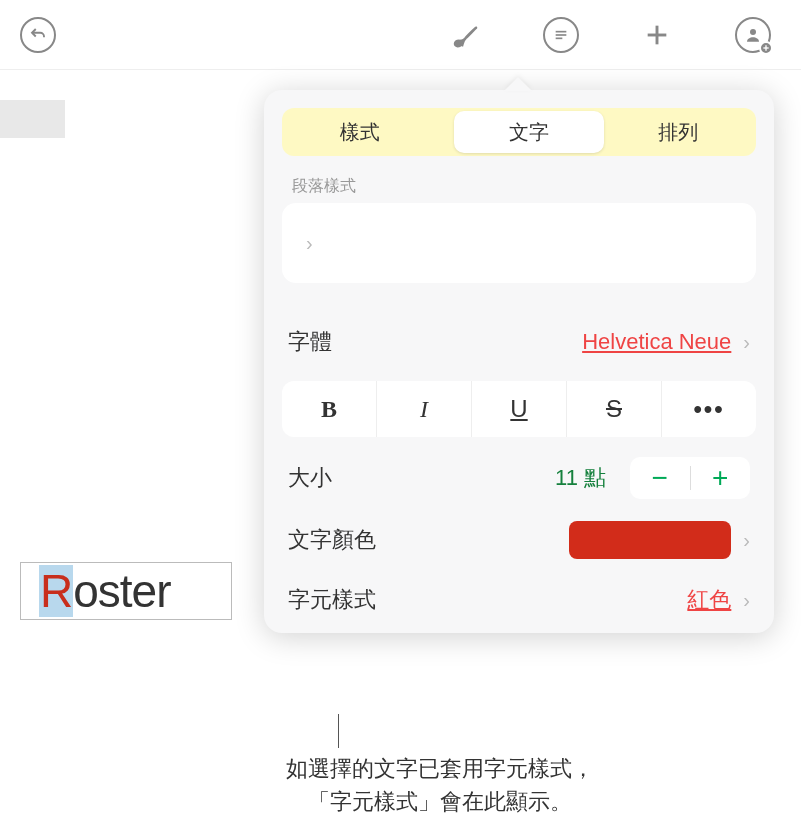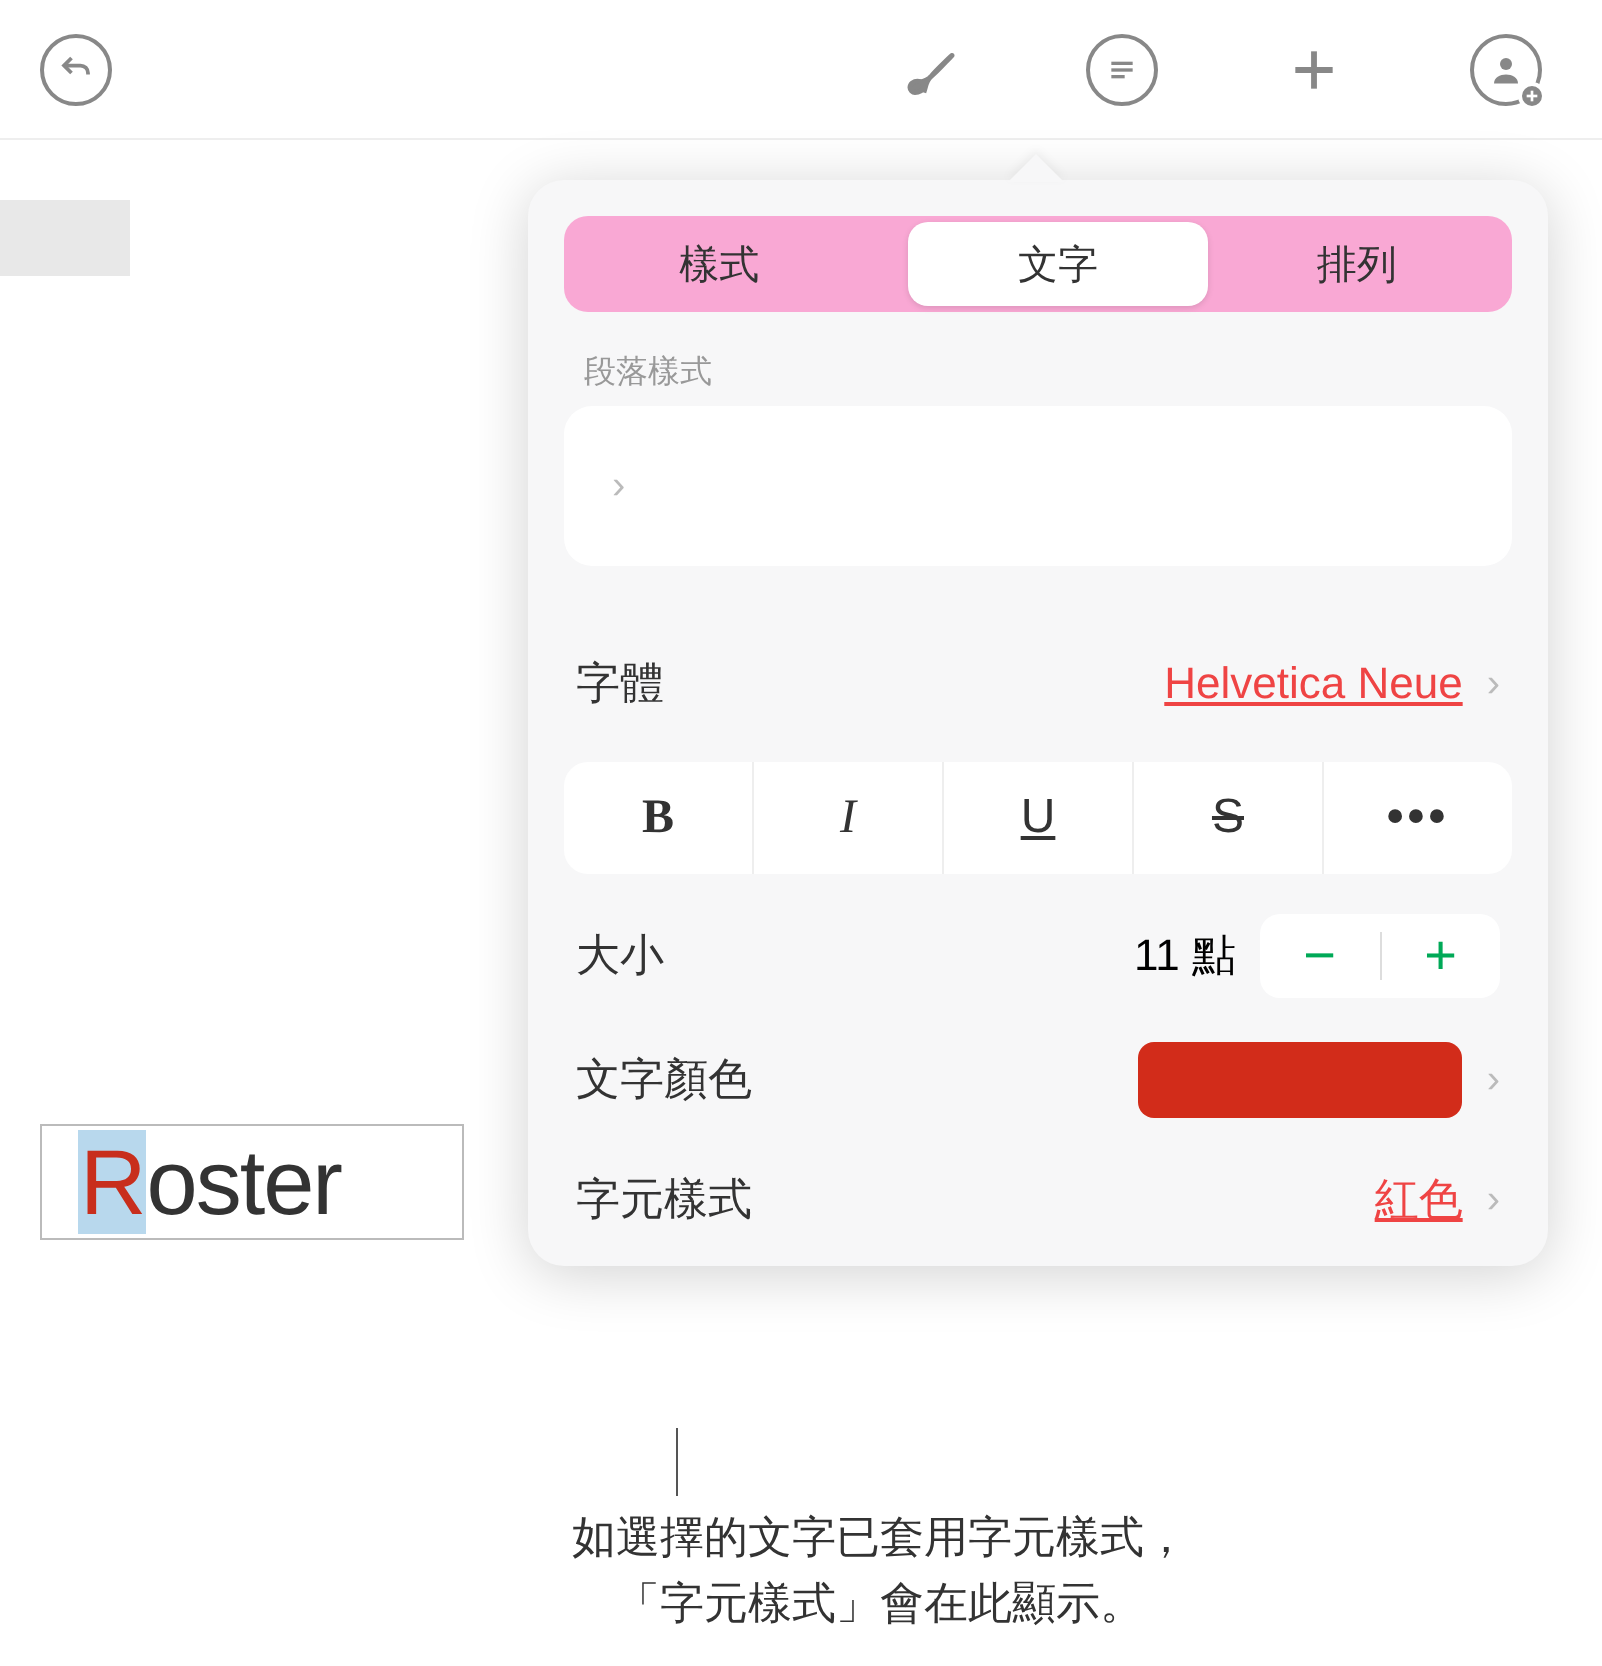--- a/index.html
+++ b/index.html
@@ -85,21 +85,21 @@
       left: 240px;
       width: 0; height: 0;
       border-left: 14px solid transparent;
       border-right: 14px solid transparent;
       border-bottom: 14px solid #f7f7f8;
       filter: drop-shadow(0 -2px 2px rgba(0,0,0,0.05));
     }
     .seg-control {
       display: flex;
       margin: 0 18px 20px 18px;
-      background: #f9a8d4;
+      background: #fef9c3;
       border-radius: 12px;
       padding: 3px;
       height: 48px;
     }
     .seg-item {
       flex: 1;
       display: flex;
       align-items: center;
       justify-content: center;
       font-size: 20px;
@@ -167,21 +167,22 @@
       border-right: 1px solid #eee;
     }
     .style-btn:first-child { border-radius: 12px 0 0 12px; }
     .style-btn:last-child { border-radius: 0 12px 12px 0; border-right: none; }
     .style-btn .b { font-weight: 700; font-family: Georgia, serif; }
     .style-btn .i { font-style: italic; font-family: Georgia, serif; }
     .style-btn .u { text-decoration: underline; }
     .style-btn .s { text-decoration: line-through; }
     .size-value {
       font-size: 22px;
-      color: #000000;
+      color: #15803d;
+      margin-right: 12px;
     }
     .stepper {
       display: flex;
       background: #fff;
       border-radius: 10px;
       height: 42px;
       width: 120px;
       align-items: center;
     }
     .stepper-btn {

